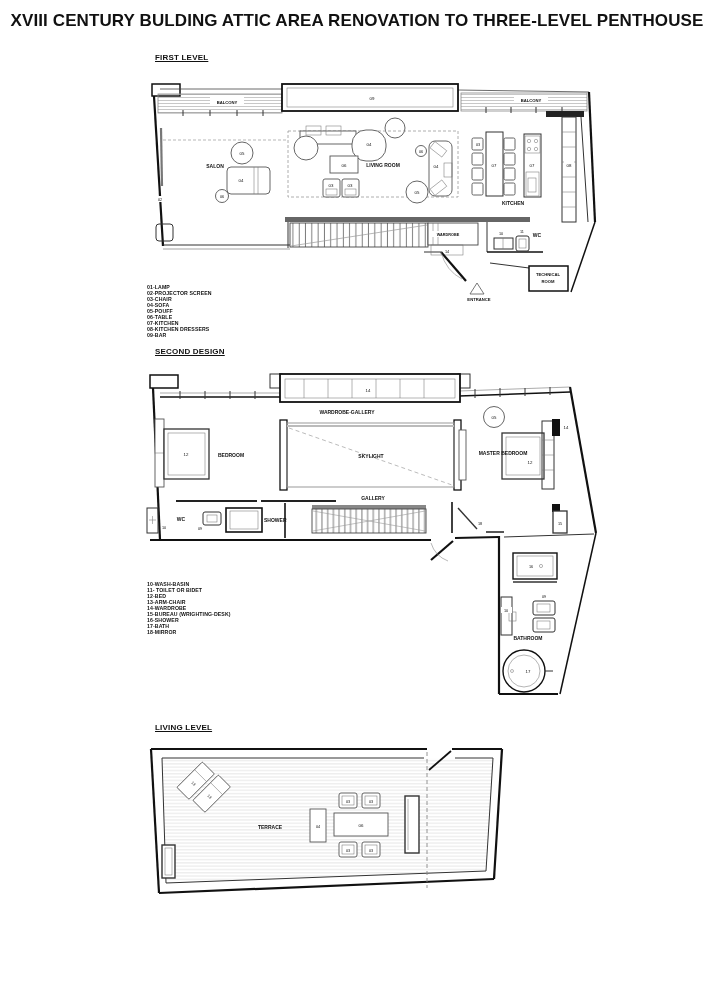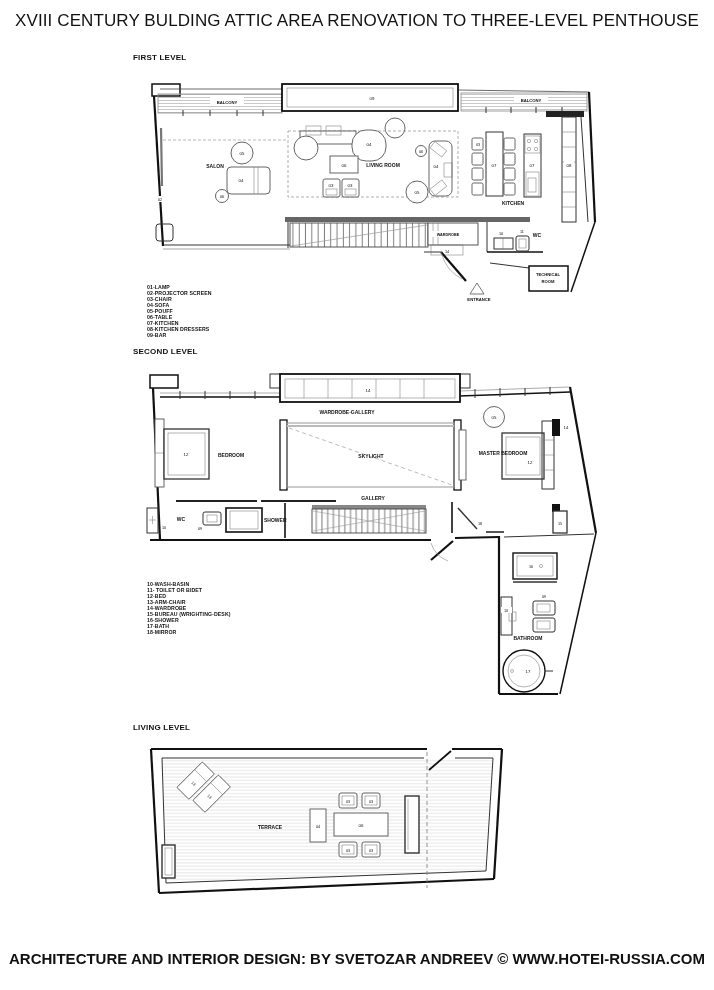--- a/index.html
+++ b/index.html
@@ -1,22 +1,22 @@
 <!DOCTYPE html>
 <html><head>
 <meta charset="utf-8">
 <style>
   html,body{margin:0;padding:0;background:#fff;}
   .page{position:relative;width:714px;height:990px;background:#fff;overflow:hidden;
         font-family:"Liberation Sans",sans-serif;color:#111;}
   .title{position:absolute;top:11px;left:50%;transform:translateX(-50%);
-         font-size:17px;font-weight:normal;white-space:nowrap;letter-spacing:0.1px;}
+         font-size:17px;font-weight:bold;white-space:nowrap;letter-spacing:0.1px;}
   .footer{position:absolute;top:950px;left:50%;transform:translateX(-50%);
           font-size:15px;font-weight:bold;white-space:nowrap;}
-  .lvl-h{position:absolute;left:133px;font-size:8px;font-weight:bold;letter-spacing:0.2px;}
+  .lvl-h{position:absolute;left:155px;font-size:8px;font-weight:bold;letter-spacing:0.2px;text-decoration:underline;}
   .legend{position:absolute;left:147px;font-size:5.2px;font-weight:bold;line-height:6px;letter-spacing:0.1px;}
   svg.plan{position:absolute;overflow:visible;}
   svg text{font-family:"Liberation Sans",sans-serif;fill:#111;}
   .w2{stroke:#111;stroke-width:2.2;fill:none;}
   .w15{stroke:#111;stroke-width:1.5;fill:none;}
   .w1{stroke:#333;stroke-width:1;fill:none;}
   .f1{stroke:#555;stroke-width:0.9;fill:#fff;}
   .f0{stroke:#777;stroke-width:0.55;fill:none;}
   .lbl{font-size:4.4px;text-anchor:middle;}
   .sm{font-size:3.8px;}
@@ -215,21 +215,21 @@
     <div>02-PROJECTOR SCREEN</div>
     <div>03-CHAIR</div>
     <div>04-SOFA</div>
     <div>05-POUFF</div>
     <div>06-TABLE</div>
     <div>07-KITCHEN</div>
     <div>08-KITCHEN DRESSERS</div>
     <div>09-BAR</div>
   </div>
 
-  <div class="lvl-h" style="top:347px">SECOND LEVEL</div>
+  <div class="lvl-h" style="top:347px">SECOND DESIGN</div>
 
   <svg class="plan" style="left:140px;top:370px" width="465" height="334" viewBox="140 370 465 334">
     <defs>
       <pattern id="stv2" patternUnits="userSpaceOnUse" width="5.7" height="8">
         <line x1="2.8" y1="0" x2="2.8" y2="8" stroke="#555" stroke-width="0.8"></line>
       </pattern>
     </defs>
 
     <g>
       <rect x="150" y="375" width="28" height="13" class="w15"></rect>
@@ -446,15 +446,14 @@
       <rect x="365" y="845" width="12" height="9" class="f0"></rect>
       <text x="371" y="852" class="lbl sm">03</text>
     </g>
 
     <g>
       <rect x="405" y="796" width="14" height="57" stroke="#333" stroke-width="1.4" fill="#fff"></rect>
       <line x1="408" y1="799" x2="408" y2="850" class="f0"></line>
     </g>
   </svg>
 
-  <div class="footer">ARCHITECTURE AND INTERIOR DESIGN: BY SVETOZAR ANDREEV © WWW.HOTEI-RUSSIA.COM</div>
 
 </div>
 
 </body></html>

